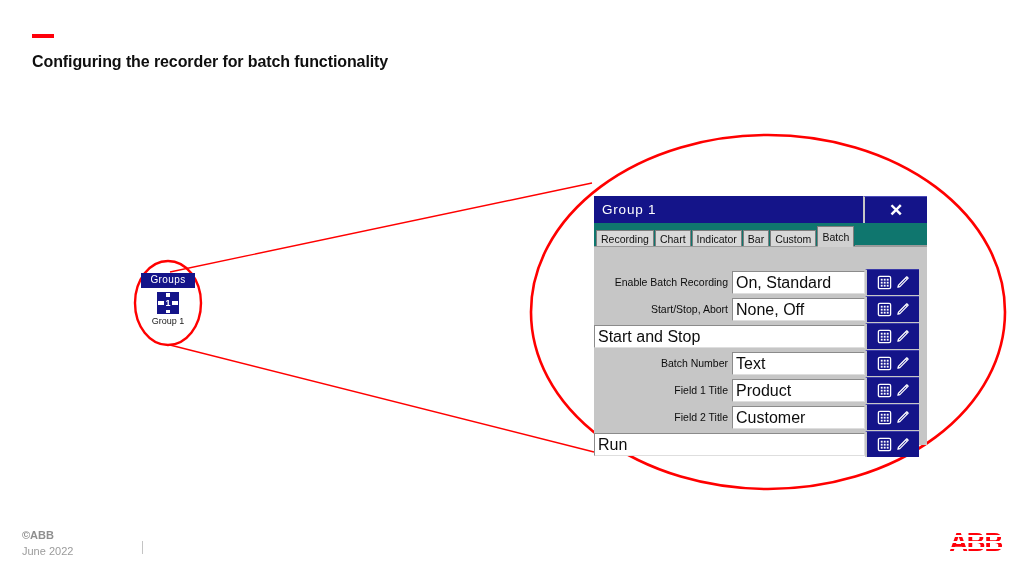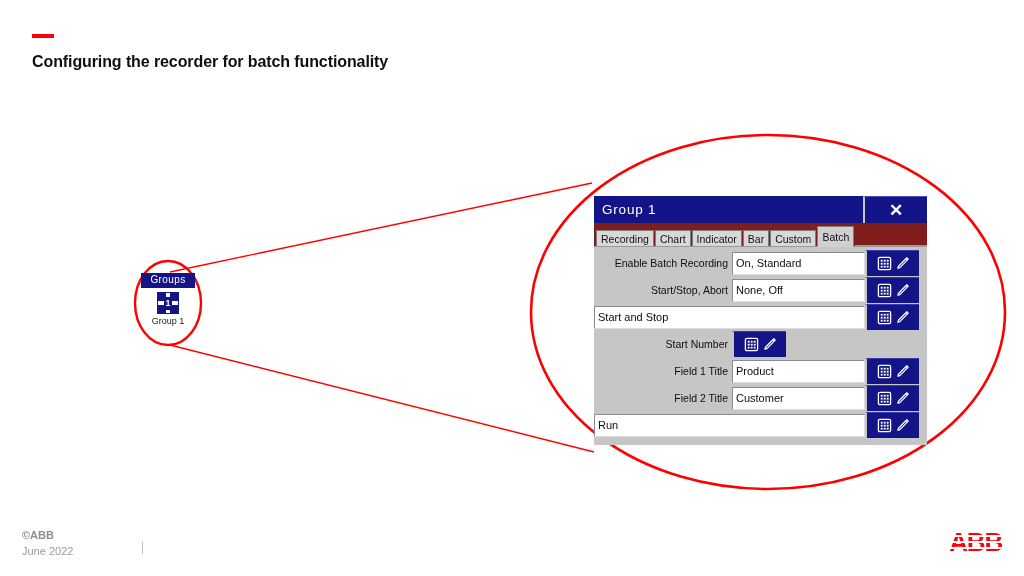--- a/index.html
+++ b/index.html
@@ -158,21 +158,21 @@
     display: flex;
     align-items: center;
     justify-content: center;
     line-height: 1;
   }
 
   #tab-strip {
     display: flex;
     align-items: flex-end;
     height: 23px;
-    background: #7f1d1d;
+    background: #0f766e;
     padding-left: 2px;
     border-bottom: 1px solid #9a9a9a;
     box-sizing: content-box;
   }
   .tab {
     font-size: 10.5px;
     color: #101010;
     background: #d8d8d8;
     border: 1px solid #7d7d7d;
     border-bottom: none;
@@ -194,20 +194,21 @@
     margin-top: 36px;
   }
   #tab-filler {
     flex: 1;
     height: 16px;
     border-bottom: 1px solid #9a9a9a;
   }
 
   #dialog-body {
     padding: 3px 8px 0 0;
+    margin-top: 19px;
   }
   .form-row {
     display: flex;
     align-items: stretch;
     height: 26px;
     margin-bottom: 1px;
   }
   .row-label {
     width: 138px;
     text-align: right;
@@ -219,21 +220,21 @@
     justify-content: flex-end;
     box-sizing: border-box;
     line-height: 1;
   }
   .row-value {
     flex: 1;
     background: #ffffff;
     border: 1px solid #8b8b8b;
     border-right-color: #dedede;
     border-bottom-color: #dedede;
-    font-size: 11px;
+    font-size: 16px;
     color: #0d0d0d;
     display: flex;
     align-items: center;
     padding-left: 3px;
     margin: 2px 0 1px 0;
     box-sizing: border-box;
     line-height: 1;
     text-align: right;
   }
   .row-actions {
@@ -412,21 +413,22 @@
           </span>
           <span>
             <svg class="ico" viewBox="0 0 16 16">
               <path d="M12.6 1.9 L14.1 3.4 L5.2 12.4 L3.1 13.1 L3.7 10.9 Z" fill="none" stroke="#ffffff" stroke-width="1.3" stroke-linejoin="round"></path>
               <line x1="11.3" y1="3.2" x2="12.8" y2="4.7" stroke="#ffffff" stroke-width="1.1"></line>
             </svg>
           </span>
         </div>
       </div>
       <div class="form-row">
-        <div class="row-label">Start Number</div>
+        <div class="row-label">Batch Number</div>
+        <div class="row-value">Text</div>
         <div class="row-actions">
           <span>
             <svg class="ico" viewBox="0 0 16 16">
               <rect x="1.5" y="1.5" width="13" height="13" rx="1.5" fill="none" stroke="#ffffff" stroke-width="1.4"></rect>
               <rect x="4" y="4" width="2" height="2" fill="#ffffff"></rect>
               <rect x="7.2" y="4" width="2" height="2" fill="#ffffff"></rect>
               <rect x="10.4" y="4" width="2" height="2" fill="#ffffff"></rect>
               <rect x="4" y="7.2" width="2" height="2" fill="#ffffff"></rect>
               <rect x="7.2" y="7.2" width="2" height="2" fill="#ffffff"></rect>
               <rect x="10.4" y="7.2" width="2" height="2" fill="#ffffff"></rect>

